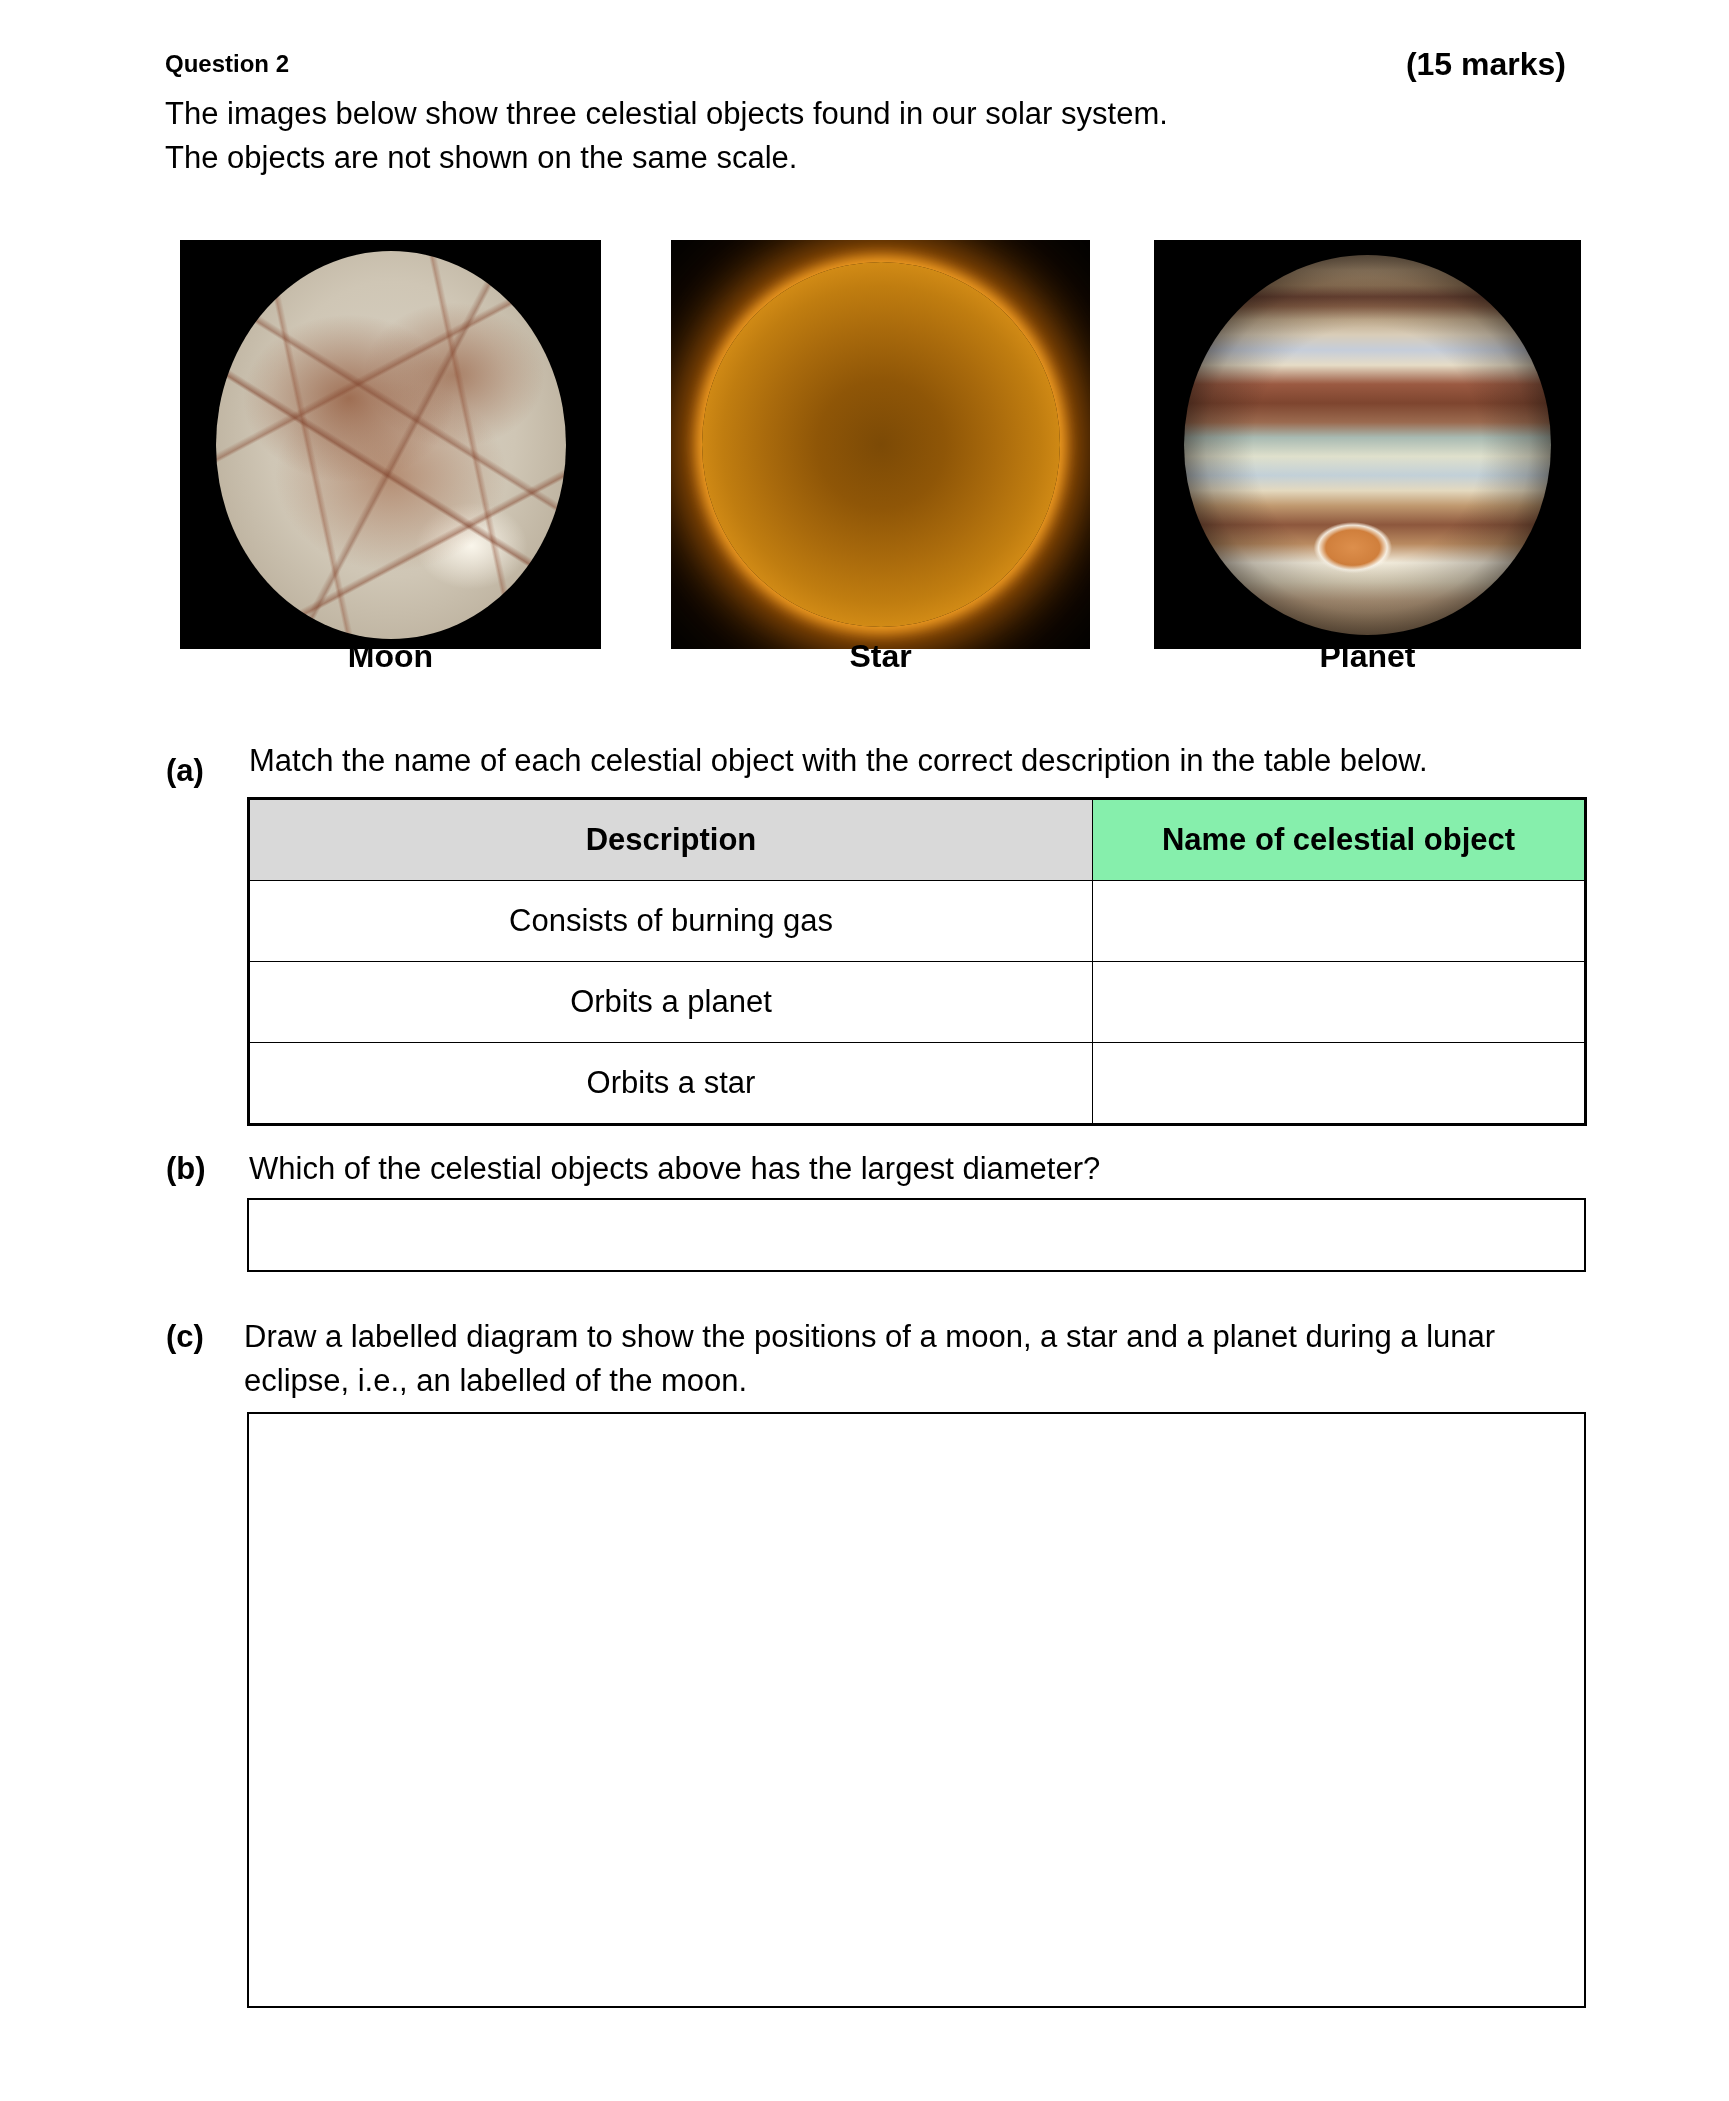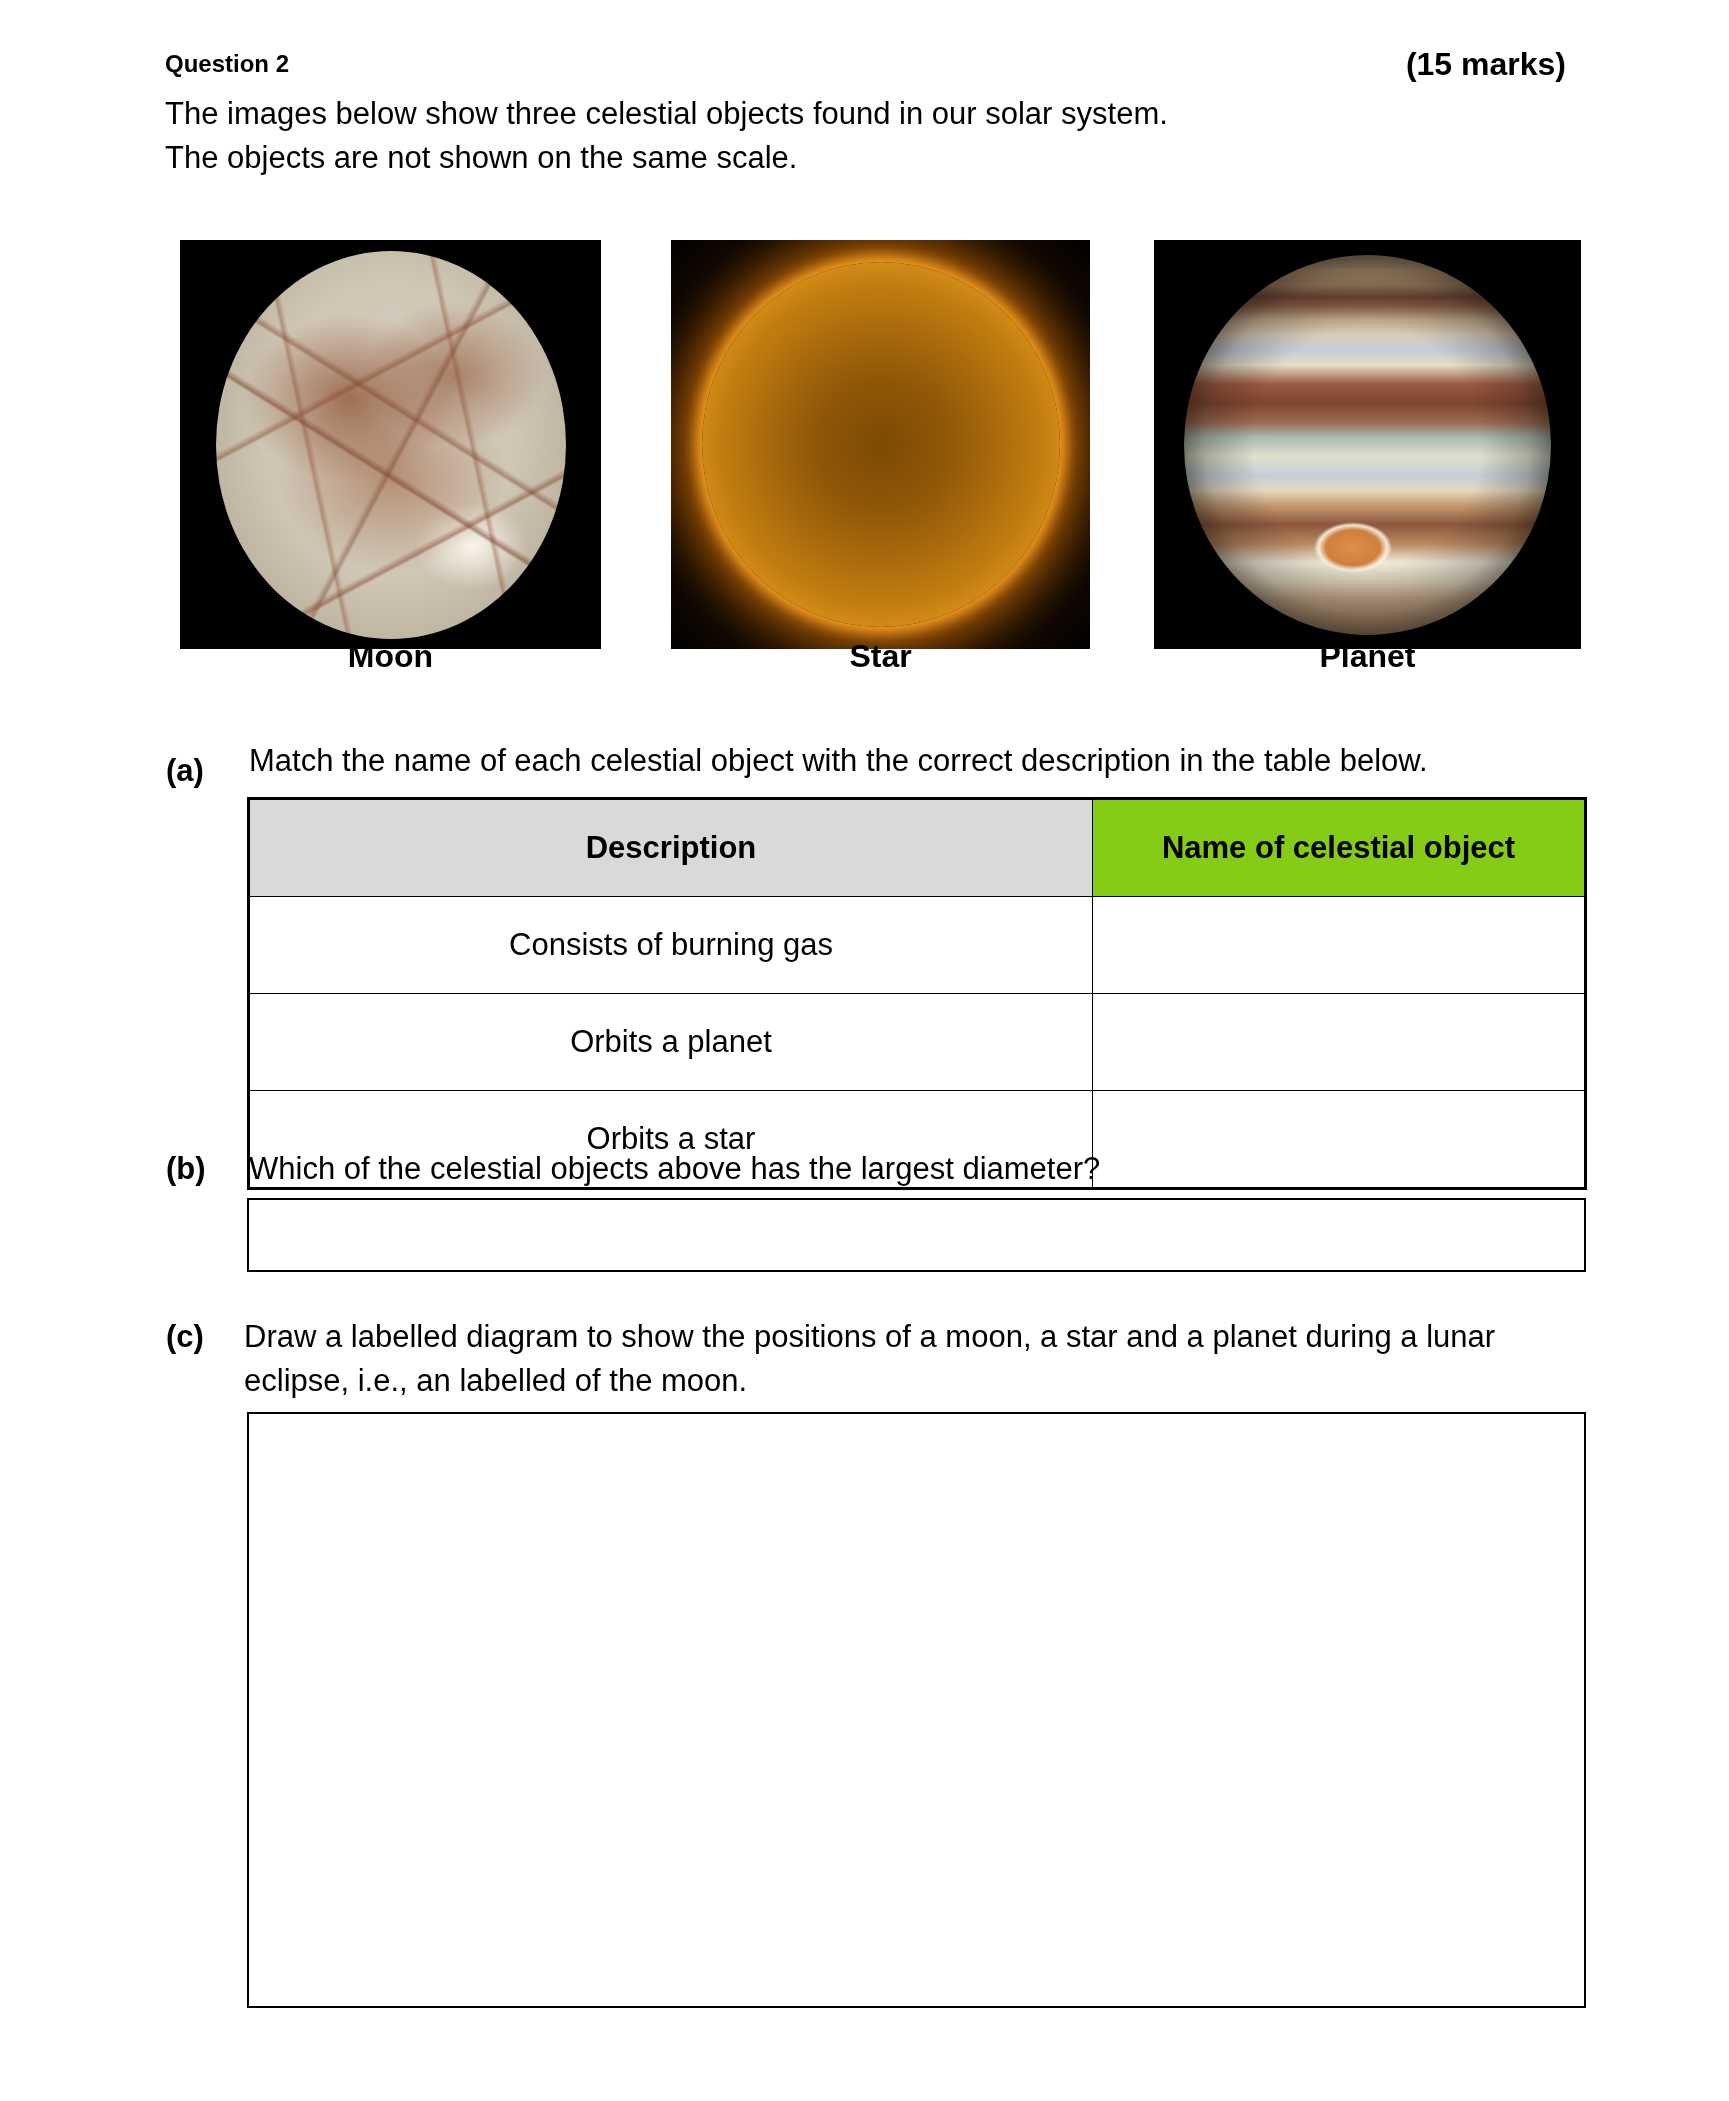--- a/index.html
+++ b/index.html
@@ -66,21 +66,21 @@
   .part-label{font-size:31px;font-weight:bold;}
   #a-label{left:166px;top:749px;}
   #a-prompt{left:249px;top:739px;}
   #b-label{left:166px;top:1147px;}
   #b-prompt{left:249px;top:1147px;}
   #c-label{left:166px;top:1315px;}
   #c-prompt{left:244px;top:1315px;white-space:normal;width:1332px;}
 
   
   #match-table{left:247px;top:797px;border-collapse:collapse;table-layout:fixed;width:1336px;}
-  #match-table th,#match-table td{border:1.9px solid #000;font-size:31px;text-align:center;vertical-align:middle;padding:12px;}
+  #match-table th,#match-table td{border:1.9px solid #000;font-size:31px;text-align:center;vertical-align:middle;padding:4px;}
   #match-table{border:3.8px solid #000;}
   #match-table th{height:72px;font-weight:bold;}
   #match-table td{height:72px;}
   .col-desc{width:844px;}
   .col-name{width:493px;}
 
   
   .answer-box{left:247px;width:1339px;border:2.9px solid #000;background:#fff;box-sizing:border-box;}
   #box-b{top:1198px;height:74px;}
   #box-c{top:1412px;height:596px;}
@@ -114,21 +114,21 @@
 <div class="abs txt" id="a-prompt">Match the name of each celestial object with the correct description in the table below.</div>
 
 <table class="abs" id="match-table">
   <colgroup>
       <col class="col-desc">
       <col class="col-name">
     </colgroup>
   <tbody>
       <tr>
     <th style="background:#d9d9d9">Description</th>
-    <th style="background:#84cc16">Name of celestial object</th>
+    <th style="background:#86efac">Name of celestial object</th>
   </tr>
   <tr>
     <td>Consists of burning gas</td>
     <td></td>
   </tr>
   <tr>
     <td>Orbits a planet</td>
     <td></td>
   </tr>
   <tr>

